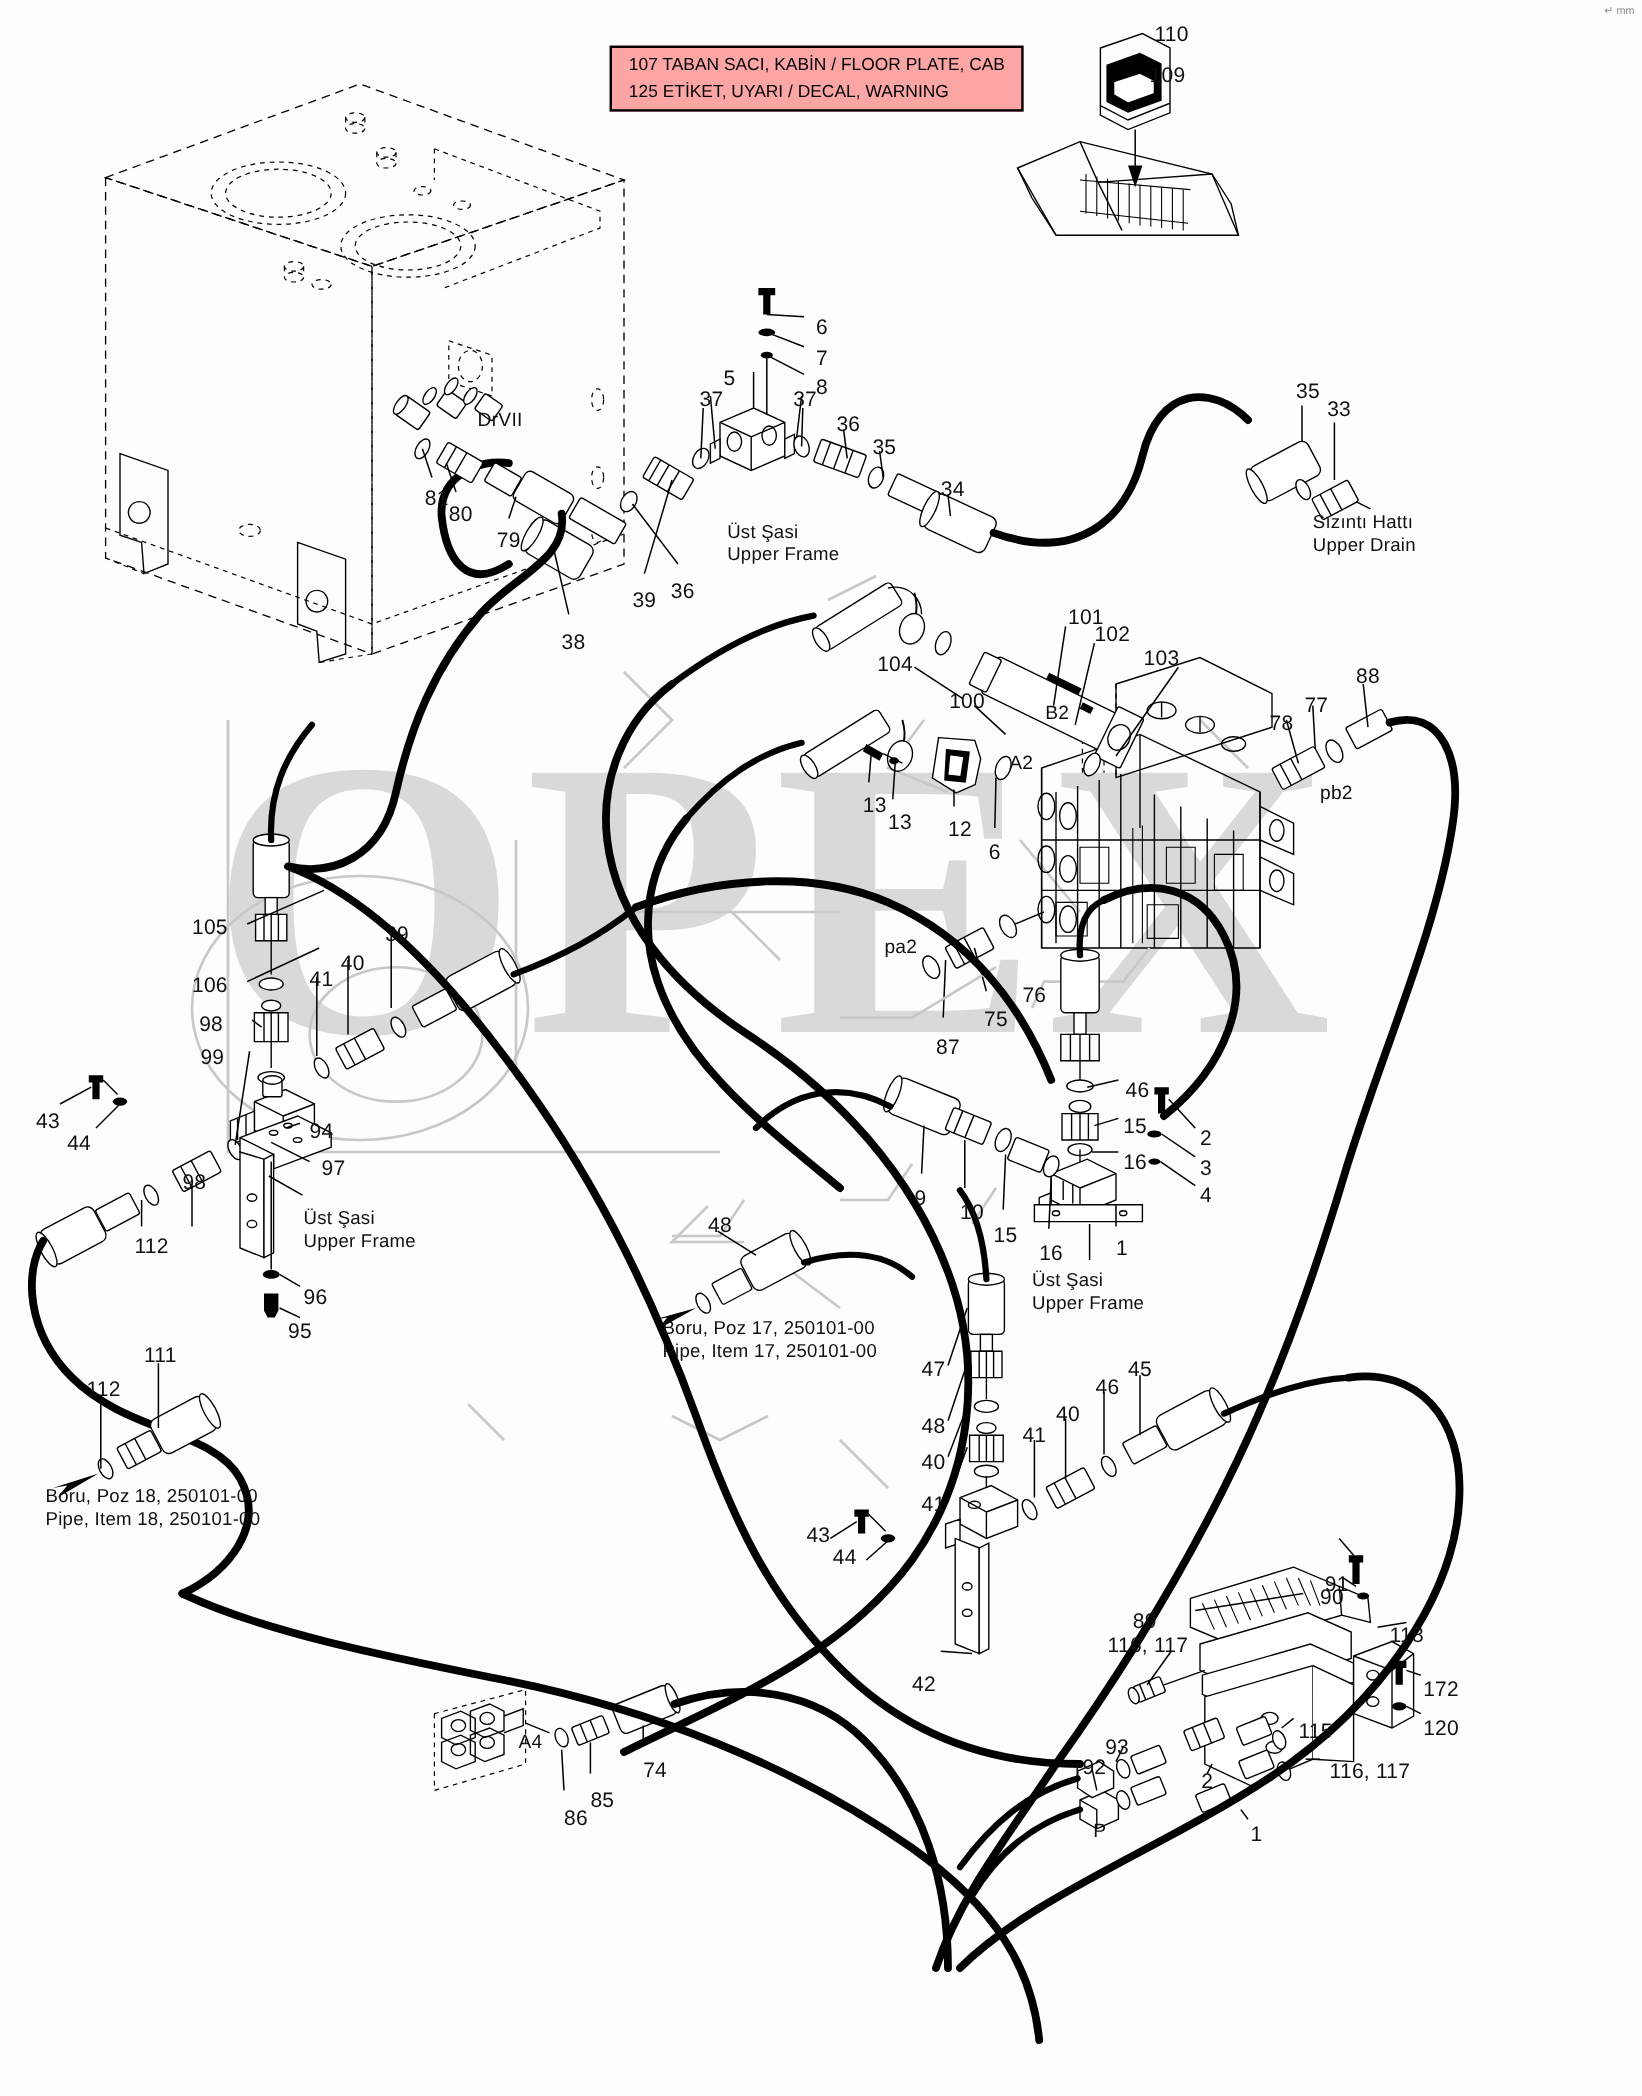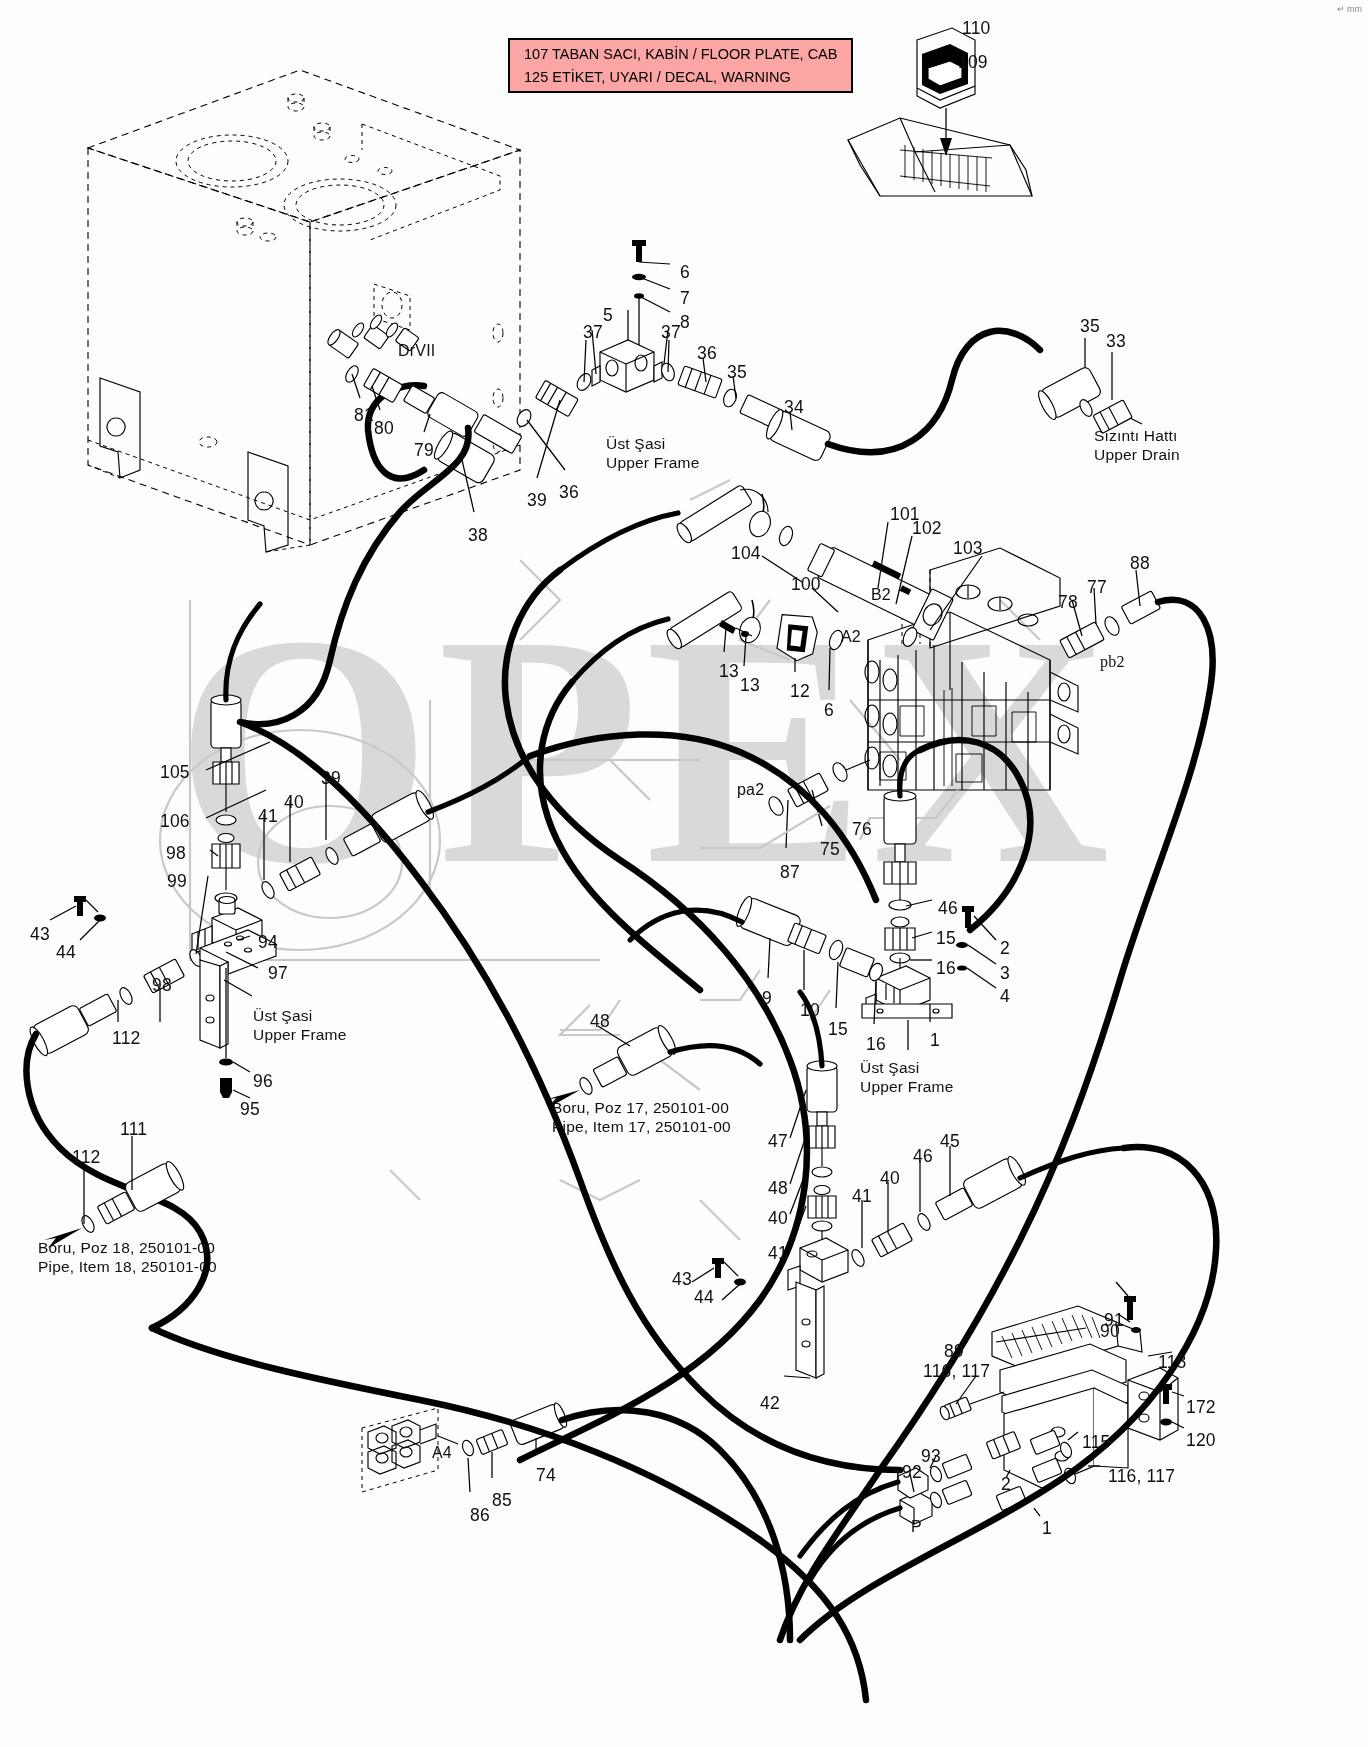--- a/index.html
+++ b/index.html
@@ -800,21 +800,21 @@
   </div>
 
   <div class="lbl cap" style="left:38px;top:1238px;">
     <div>Boru, Poz 18, 250101-00</div>
     <div>Pipe, Item 18, 250101-00</div>
   </div>
 
   <div class="lbl port" style="left:398px;top:342px;">DrVII</div>
   <div class="lbl port" style="left:871px;top:586px;">B2</div>
   <div class="lbl port" style="left:841px;top:628px;">A2</div>
-  <div class="lbl port" style="left:1100px;top:653px;font-family:Liberation Serif, serif;">pb2</div>
+  <div class="lbl port" style="left:1100px;top:653px;">pb2</div>
   <div class="lbl port" style="left:737px;top:781px;">pa2</div>
   <div class="lbl port" style="left:432px;top:1444px;">A4</div>
   <div class="lbl port" style="left:893px;top:1468px;">T</div>
   <div class="lbl port" style="left:911px;top:1518px;">P</div>
 
   <div id="callout-layer">
       <div class="lbl num" style="left: 962px; top: 18px;">110</div>
       <div class="lbl num" style="left: 958px; top: 52px;">109</div>
       <div class="lbl num" style="left: 680px; top: 262px;">6</div>
       <div class="lbl num" style="left: 680px; top: 288px;">7</div>

